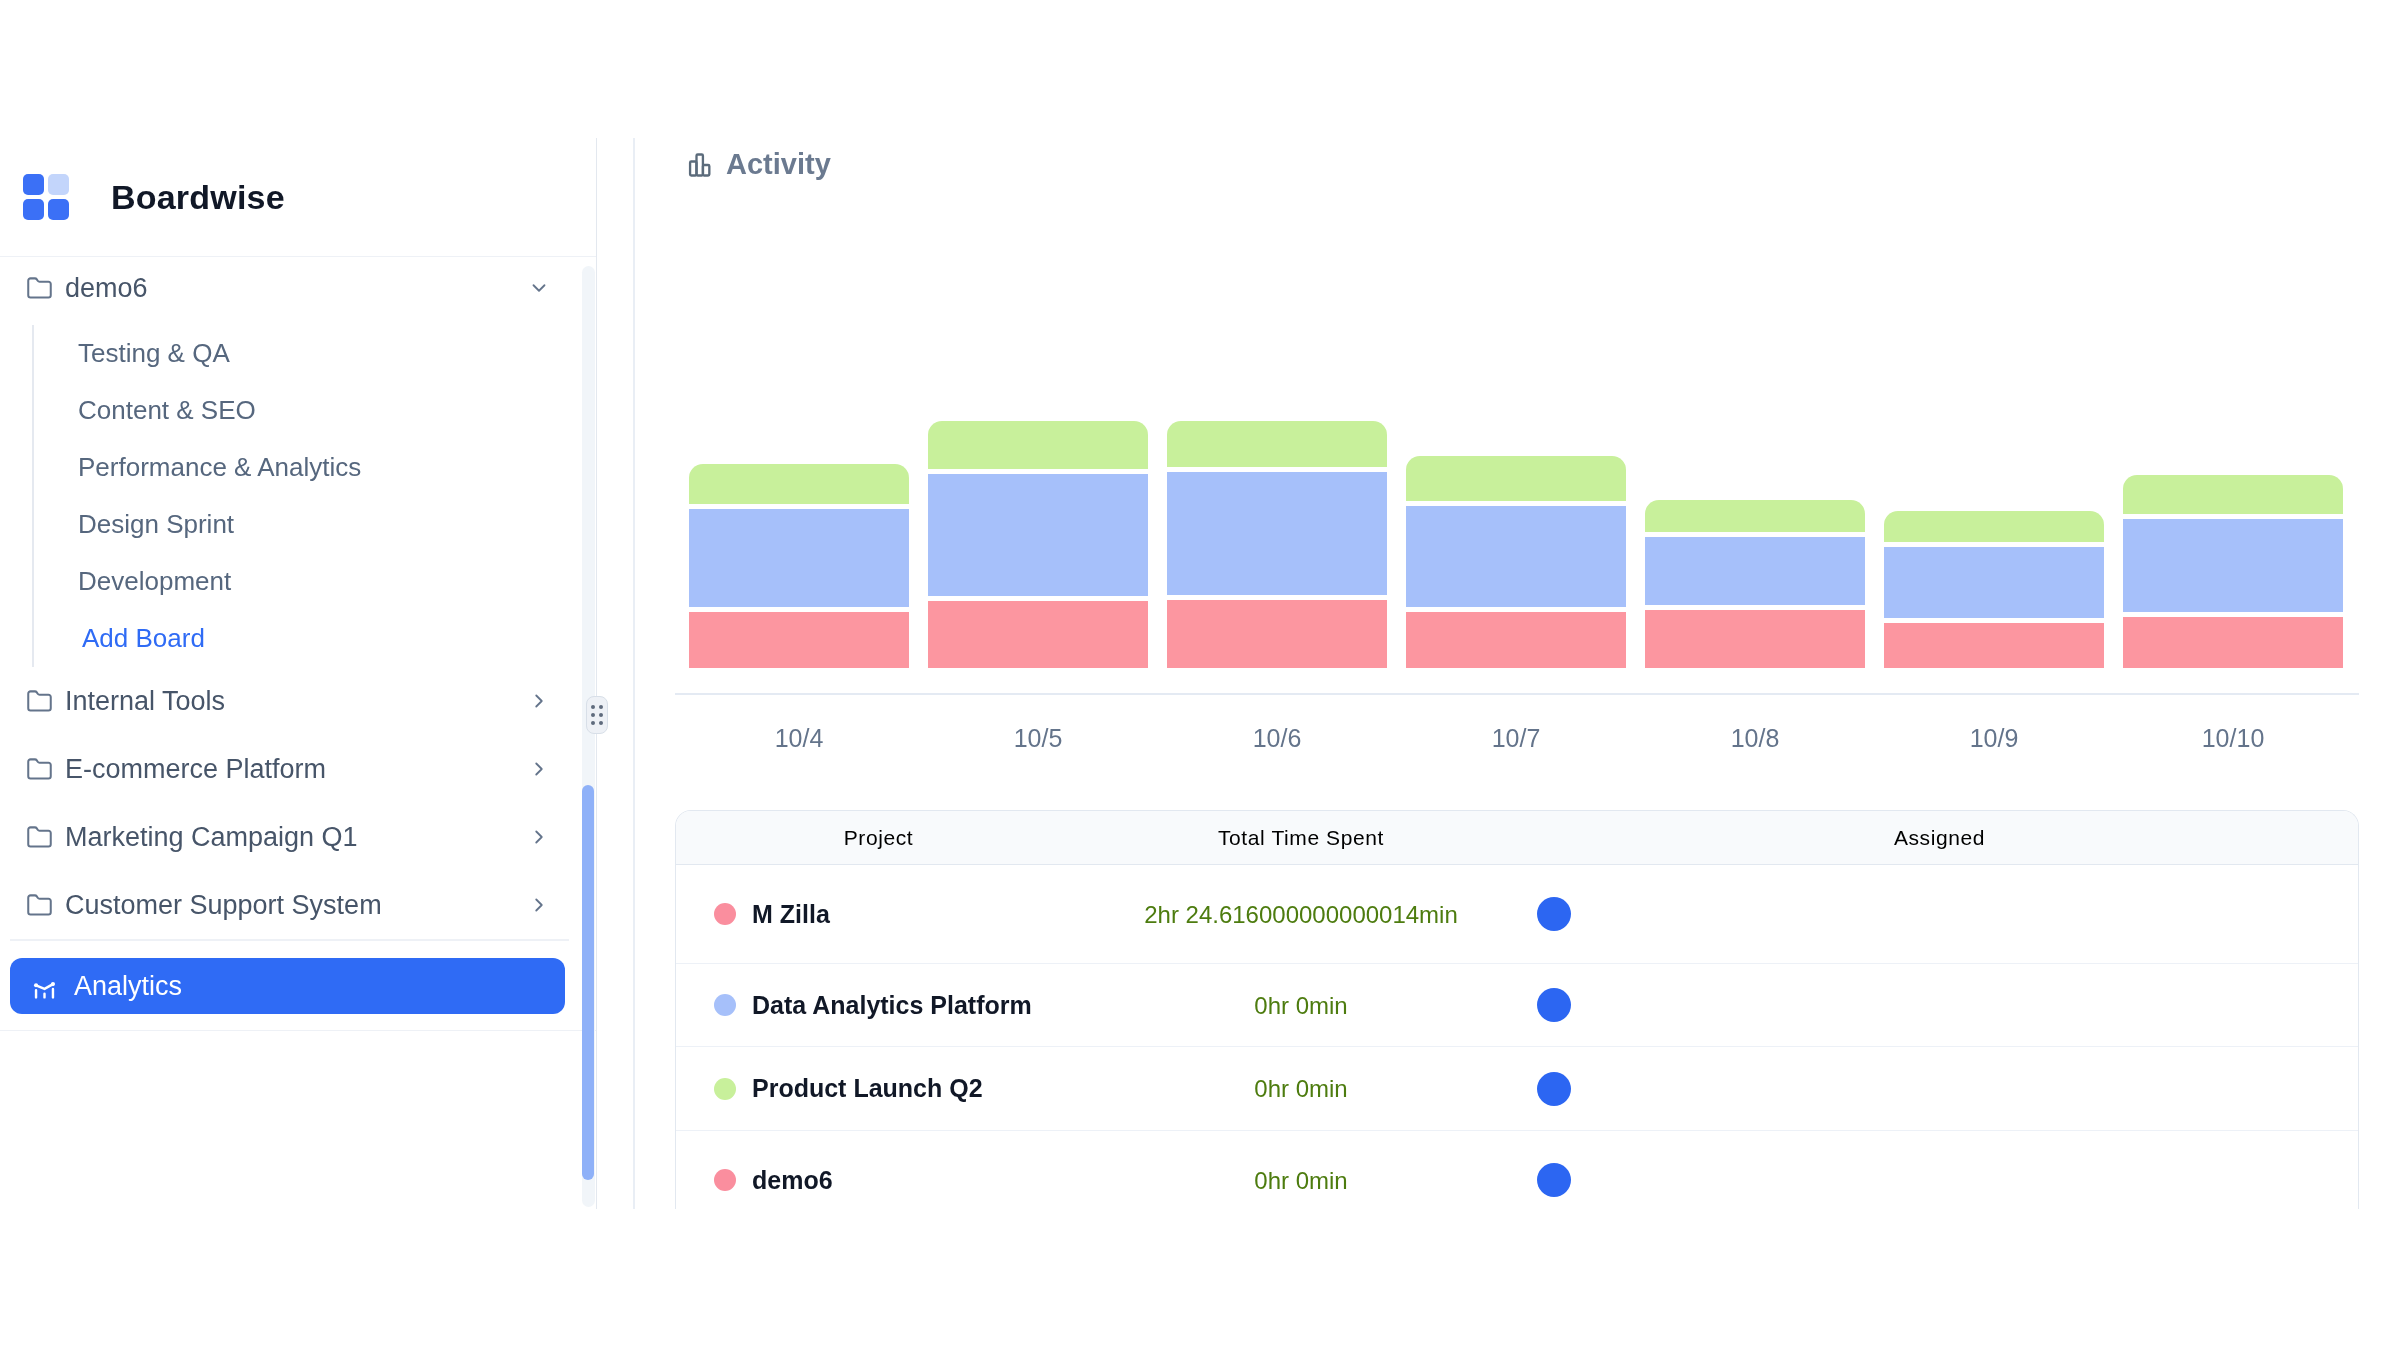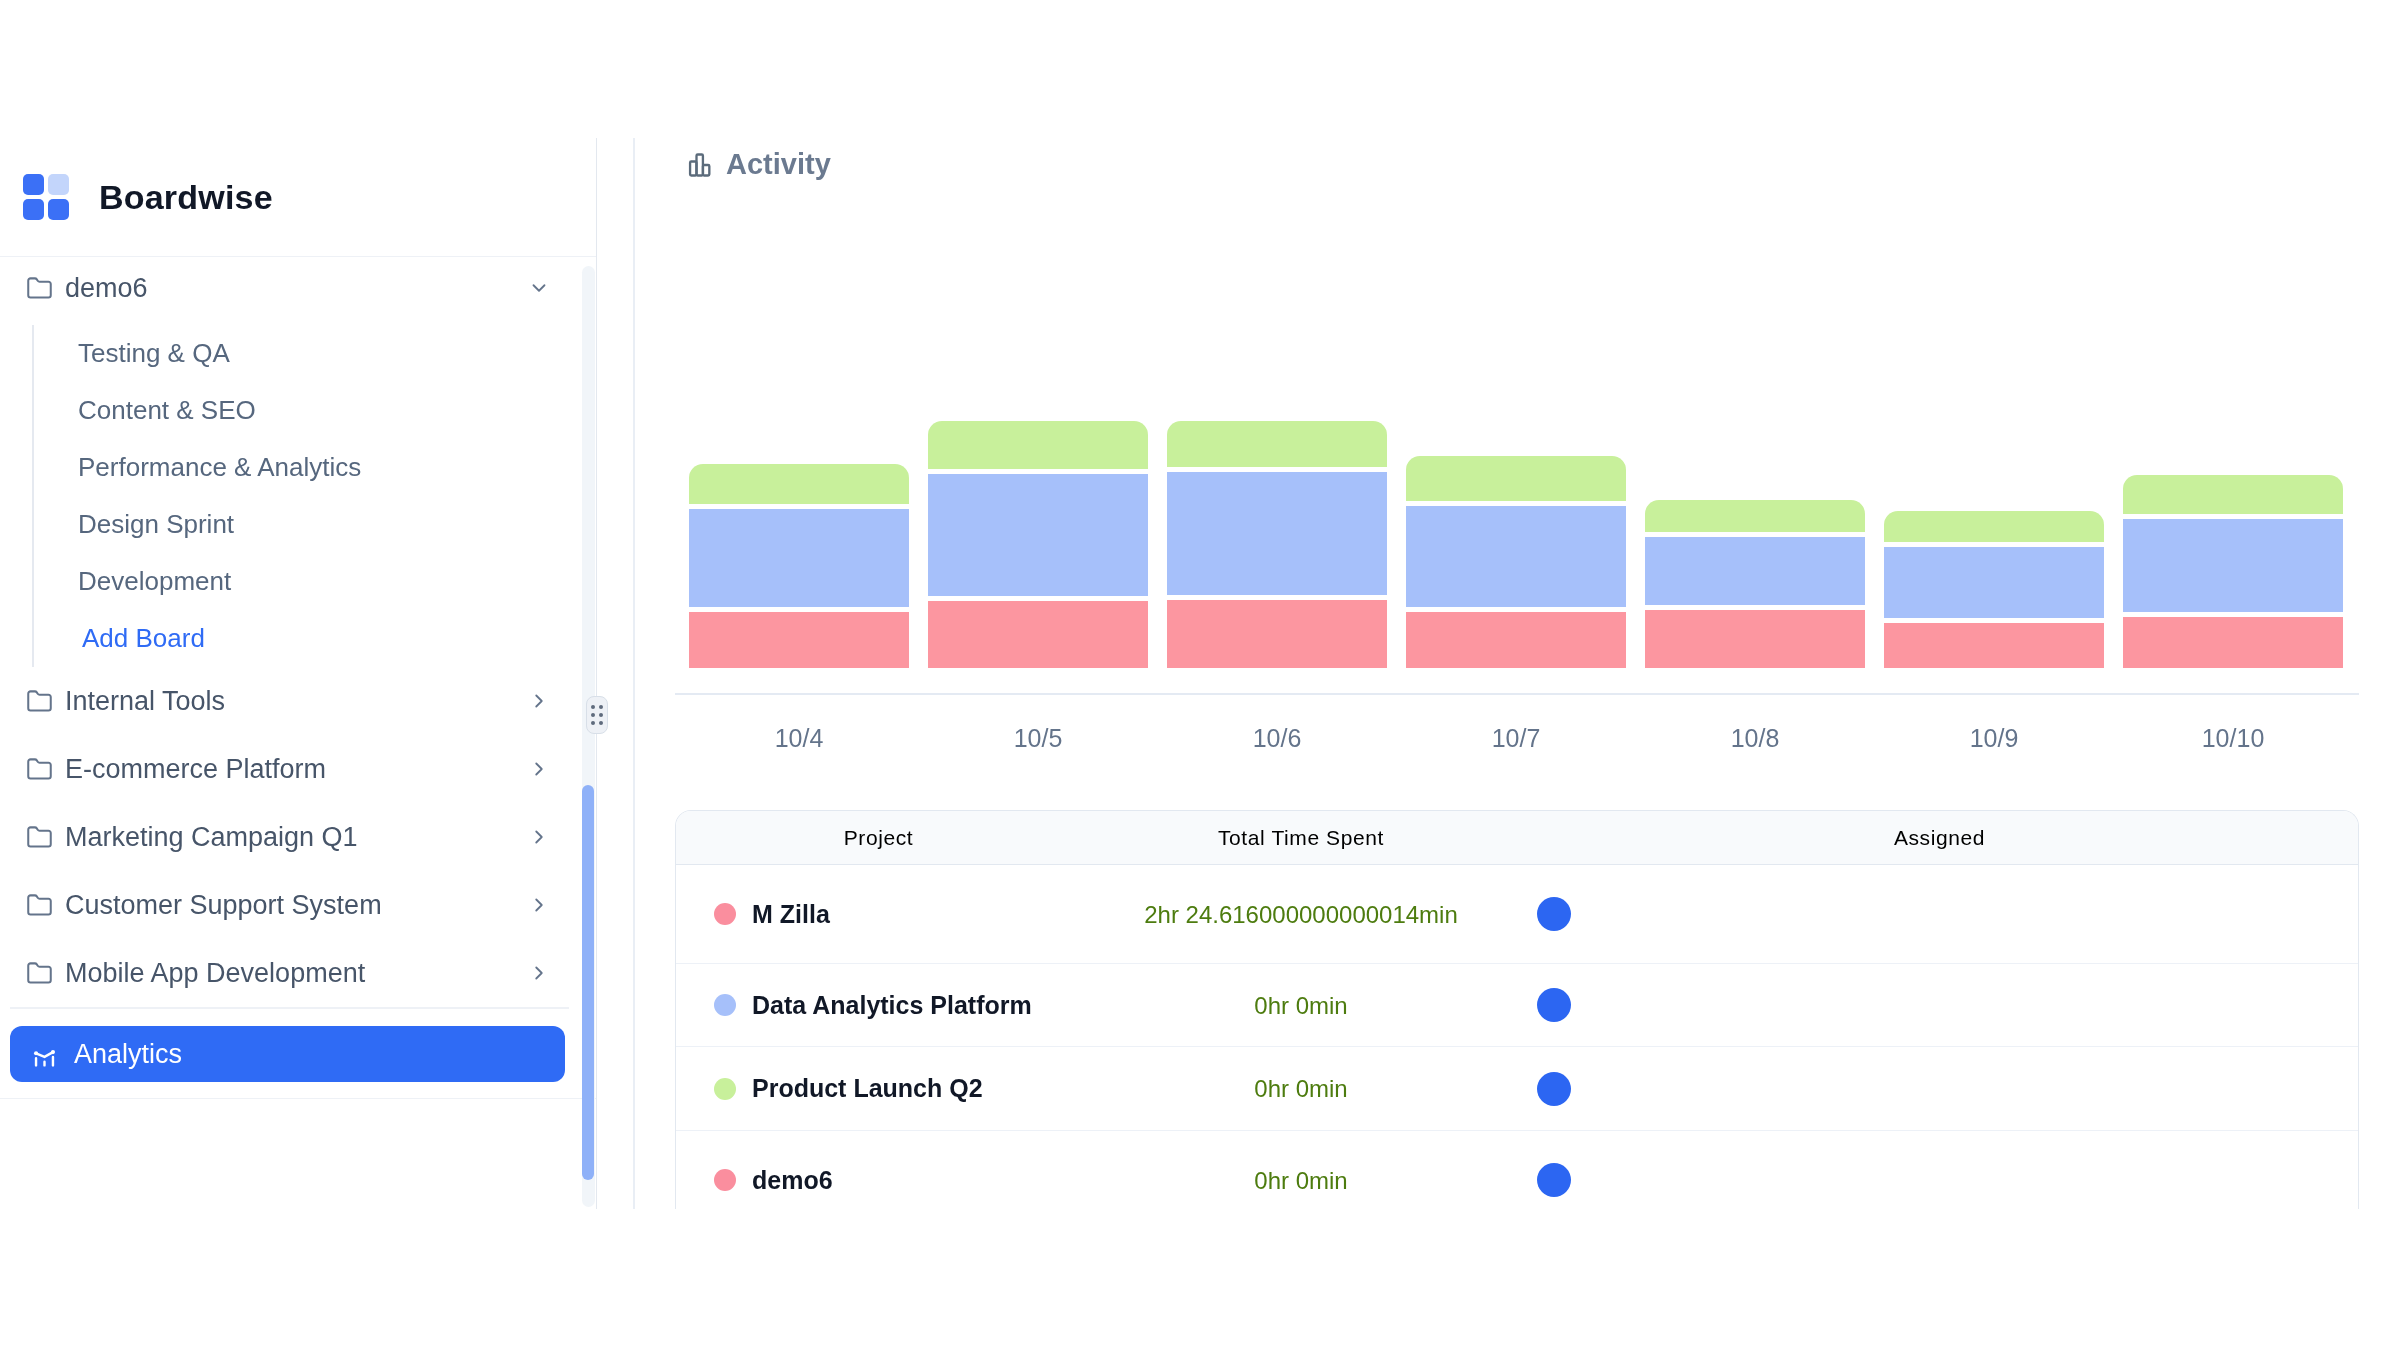--- a/index.html
+++ b/index.html
@@ -2,21 +2,21 @@
 <html><head>
 <meta charset="utf-8">
 <style>
   html,body{margin:0;padding:0;background:#ffffff;}
   .stage{position:relative;width:2400px;height:1350px;background:#ffffff;overflow:hidden;
          font-family:"Liberation Sans", sans-serif;color:#475569;}
   .app{position:absolute;left:0;top:138px;width:2400px;height:1071px;overflow:hidden;background:#fff;}
 
   
   .sidebar{position:absolute;left:0;top:0;width:597px;height:1071px;border-right:1.5px solid #e3e8ef;box-sizing:border-box;background:#fff;}
-  .logo-row{height:118px;display:flex;align-items:center;padding-left:23px;box-sizing:border-box;}
+  .logo-row{height:118px;display:flex;align-items:center;padding-left:23px;box-sizing:border-box;gap:12px;}
   .logo-mark{width:46px;height:46px;display:grid;grid-template-columns:21px 21px;grid-template-rows:21px 21px;gap:4px;}
   .logo-sq{border-radius:5px;background:#3b70f6;}
   .logo-sq.lt{background:#c3d5fb;}
   .logo-text{margin-left:30px;font-size:34px;font-weight:bold;color:#111827;letter-spacing:.2px;}
   .sb-divider{height:0;border-top:1.5px solid #eef1f6;}
   .sb-divider.inset{margin:0 27px 0 10px;}
   .proj-row{height:58px;display:flex;align-items:center;padding:0 46px 0 26px;box-sizing:border-box;cursor:pointer;}
   .proj-row .f-icon{width:27px;height:27px;flex:0 0 auto;color:#64748b;}
   .proj-row .p-label{margin-left:12px;font-size:27px;color:#475569;flex:1 1 auto;white-space:nowrap;overflow:hidden;}
   .proj-row .chev{width:22px;height:22px;color:#64748b;flex:0 0 auto;}
@@ -158,33 +158,20 @@
                 <path d="M20 20a2 2 0 0 0 2-2V8a2 2 0 0 0-2-2h-7.9a2 2 0 0 1-1.69-.9L9.6 3.9A2 2 0 0 0 7.93 3H4a2 2 0 0 0-2 2v13a2 2 0 0 0 2 2Z"></path>
               </svg>
             </span>
             <span class="p-label">Customer Support System</span>
             <span class="chev">
               <svg viewBox="0 0 24 24" width="22" height="22" fill="none" stroke="currentColor" stroke-width="2" stroke-linecap="round" stroke-linejoin="round">
                 <path d="M9 6l6 6-6 6"></path>
               </svg>
             </span>
           </li>
-          <li class="proj-row">
-            <span class="f-icon">
-              <svg viewBox="0 0 24 24" width="27" height="27" fill="none" stroke="currentColor" stroke-width="1.8" stroke-linecap="round" stroke-linejoin="round">
-                <path d="M20 20a2 2 0 0 0 2-2V8a2 2 0 0 0-2-2h-7.9a2 2 0 0 1-1.69-.9L9.6 3.9A2 2 0 0 0 7.93 3H4a2 2 0 0 0-2 2v13a2 2 0 0 0 2 2Z"></path>
-              </svg>
-            </span>
-            <span class="p-label">Mobile App Development</span>
-            <span class="chev">
-              <svg viewBox="0 0 24 24" width="22" height="22" fill="none" stroke="currentColor" stroke-width="2" stroke-linecap="round" stroke-linejoin="round">
-                <path d="M9 6l6 6-6 6"></path>
-              </svg>
-            </span>
-          </li>
         </ul>
 
       <div class="sb-divider inset"></div>
 
 
       <div class="sb-divider inset"></div>
 
       <div class="analytics-btn">
         <span class="an-icon">
           <svg viewBox="0 0 24 24" width="29" height="29" fill="none" stroke="currentColor" stroke-width="2" stroke-linecap="round" stroke-linejoin="round">

